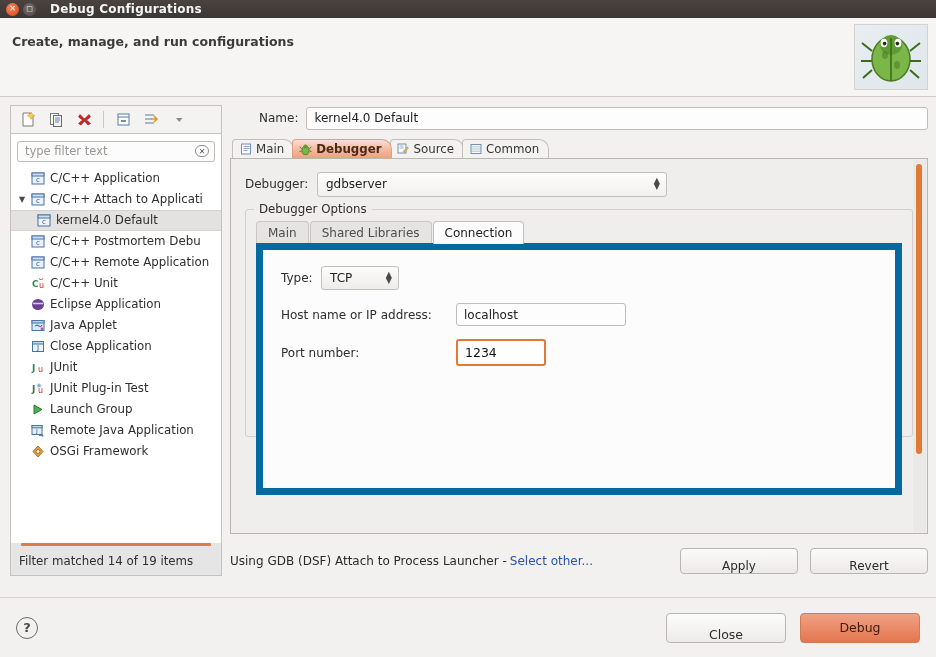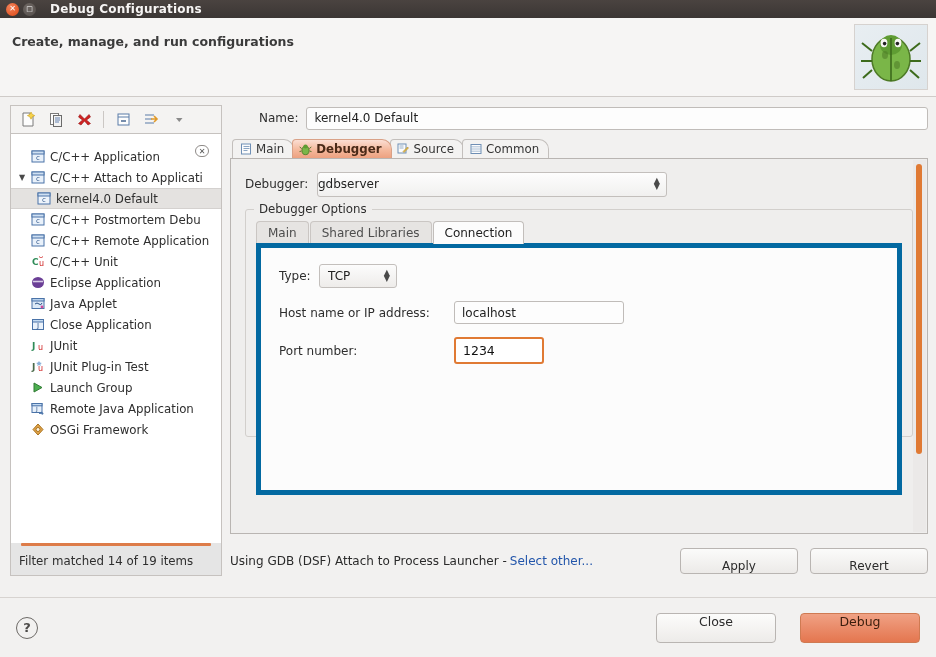--- a/index.html
+++ b/index.html
@@ -180,21 +180,21 @@
   }
 
   .dbg-row { display: flex; align-items: center; height: 26px; }
   .dbg-label { font-size: 12px; color: #2e2e2e; width: 72px; }
   .combo {
     position: relative;
     width: 350px; height: 25px;
     border: 1px solid #c3bfbc; border-radius: 3px;
     background: linear-gradient(to bottom,#fdfdfd,#f1f0ef);
     font-size: 12px; color: #222;
-    display: flex; align-items: center; padding: 0 0;
+    display: flex; align-items: center; padding: 0 8px;
   }
   .spin {
     position: absolute; right: 6px; top: 50%; transform: translateY(-50%);
     display: flex; flex-direction: column; line-height: 6px;
     font-size: 8px; color: #4a4a4a;
   }
 
   .group {
     margin-top: 12px; position: relative;
     border: 1px solid #d2cfcc;
@@ -218,21 +218,21 @@
     border: 1px solid #cac6c3; border-bottom: none;
     border-radius: 4px 4px 0 0;
     margin-right: 1px;
   }
   .itab.active {
     background: #fcfcfc; color: #222;
     border-color: #c2bebb;
     position: relative; z-index: 2;
   }
   .inner-body {
-    border: 5px solid #0369a1;
+    border: 7px solid #0369a1;
     background: #fcfcfc;
     height: 252px;
     margin-top: -1px;
     padding: 16px 18px;
     position: relative;
   }
 
   .frow { display: flex; align-items: center; margin-bottom: 13px; }
   .flabel { font-size: 12px; color: #2e2e2e; }
   .type-label { width: 40px; }
@@ -288,30 +288,30 @@
     width: 22px; height: 22px; border-radius: 50%;
     border: 1.5px solid #6d6a67; color: #4c4a48;
     display: flex; align-items: center; justify-content: center;
     font-size: 13px; font-weight: bold;
   }
   .btn-close {
     height: 30px; min-width: 120px;
     border: 1px solid #b9b5b2; border-radius: 4px;
     background: linear-gradient(to bottom,#fcfcfb,#edebe9);
     font-size: 12.5px; color: #2b2b2b;
-    display: flex; align-items: flex-start; justify-content: center;
+    display: flex; align-items: flex-end; justify-content: center;
     margin-left: 10px;
   }
   .btn-debug {
     height: 30px; min-width: 120px;
     border: 1px solid #cf7a52; border-radius: 4px;
     background: linear-gradient(to bottom,#f0a184,#e4764f);
     font-size: 12.5px; color: #3a1d0d;
-    display: flex; justify-content: center;
-    margin-left: 24px;
+    display: flex; align-items: center; justify-content: center;
+    margin-left: 14px;
   }
 </style>
 </head>
 <body>
 
 <div id="app">
 
   <div class="titlebar">
     <div class="wctrl">
       <div class="wbtn close">✕</div>
@@ -378,20 +378,21 @@
       </div>
       <div class="tbtn">
         <svg width="13" height="13" viewBox="0 0 13 13">
           <path d="M3 5 L9.5 5 L6.25 9 z" fill="#8a8a8a"></path>
         </svg>
       </div>
     </div>
 
     <div class="tree-box">
       <div class="filter-wrap">
+        <input class="filter-input" type="text" placeholder="type filter text" style="">
         <div class="filter-clear">✕</div>
       </div>
 
       <div class="tree-list">
 
         <div class="tree-item">
           <span class="twisty"></span>
           <span class="titem-ico">
             <svg width="14" height="13" viewBox="0 0 14 13">
                 <rect x="1" y="1" width="12" height="11" fill="#e9f1fa" stroke="#4a73a8"></rect>

